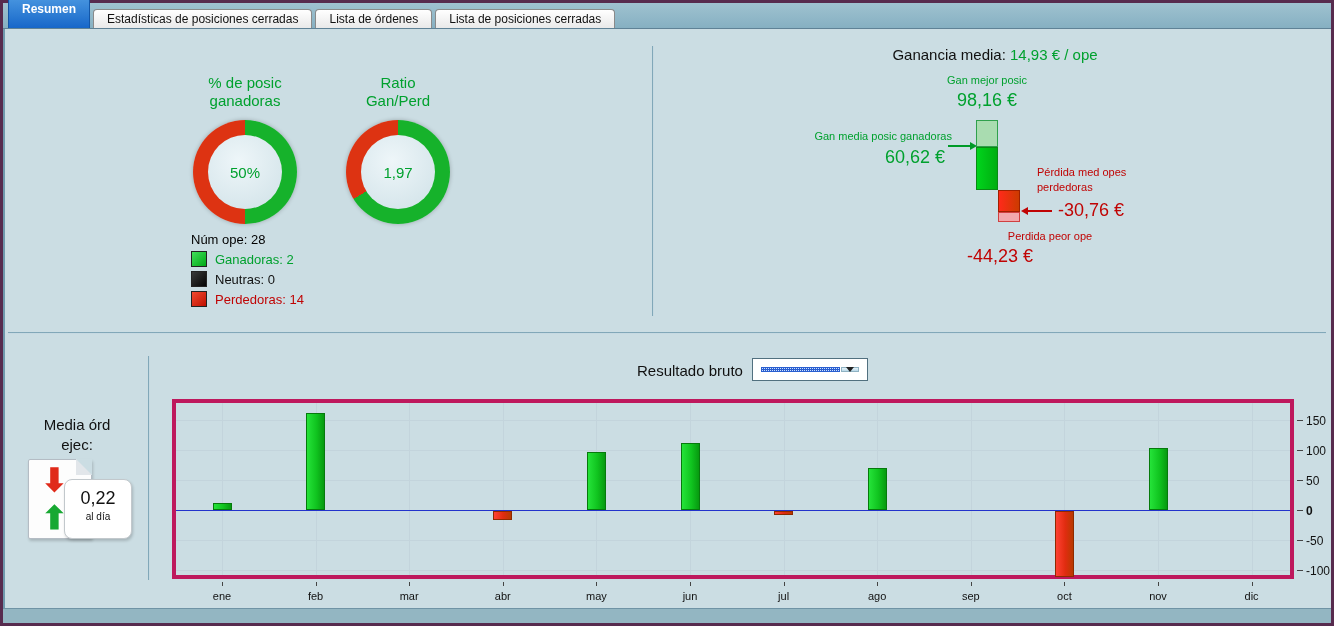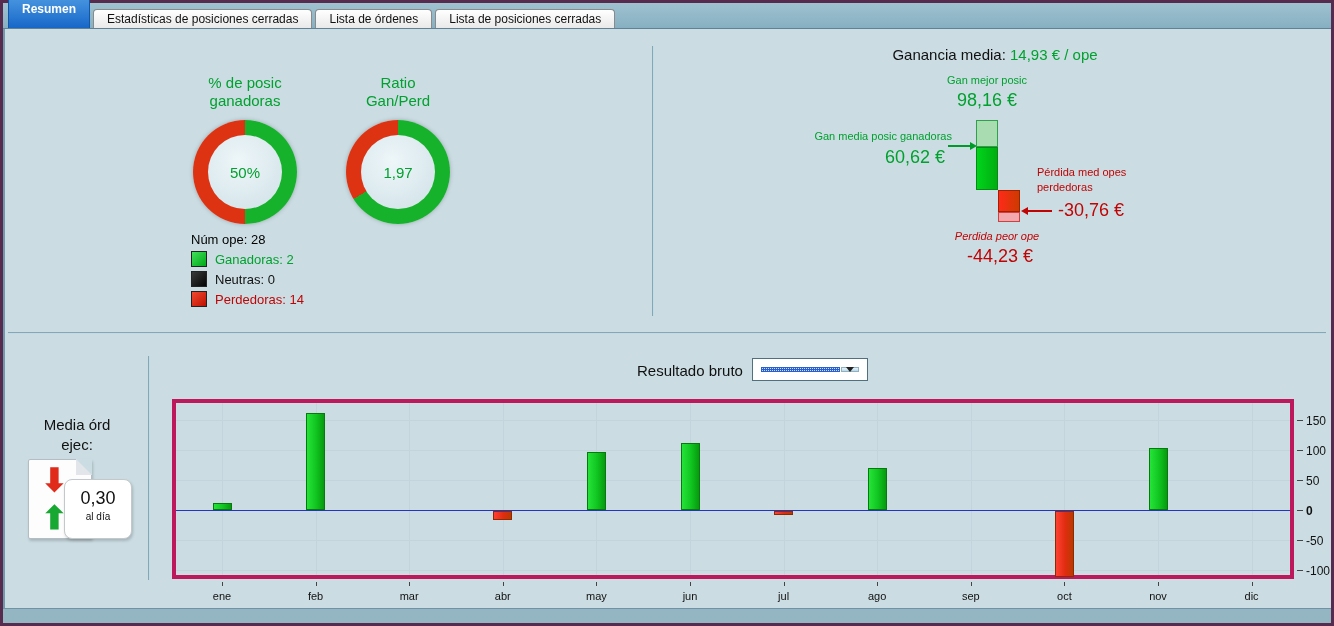--- a/index.html
+++ b/index.html
@@ -185,42 +185,42 @@
       <div class="wf-seg" style="left: 976px; top: 146.6px; width: 22px; height: 43.4px; background: linear-gradient(90deg, rgb(0, 212, 28), rgb(0, 174, 16)); border: 1px solid rgb(10, 138, 20);"></div>
       <div class="wf-seg" style="left: 998px; top: 190px; width: 22px; height: 22px; background: linear-gradient(90deg, rgb(255, 42, 26), rgb(204, 59, 0)); border: 1px solid rgb(160, 32, 0);"></div>
       <div class="wf-seg" style="left: 998px; top: 212px; width: 22px; height: 9.6px; background: rgb(242, 168, 172); border: 1px solid rgb(208, 64, 64);"></div>
     </div>
 
   <div class="small-lbl red" style="left:1037px;top:166px;">Pérdida med opes</div>
   <div class="small-lbl red" style="left:1037px;top:181px;">perdedoras</div>
   <div class="harrow left red-arrow" style="left:1028px;top:210px;width:24px;"></div>
   <div class="big-val red" style="left:1058px;top:200px;">-30,76 €</div>
 
-  <div class="small-lbl red" style="left:922px;top:230px;width:150px;text-align:center;font-style:italic;">Perdida peor ope</div>
+  <div class="small-lbl red" style="left:975px;top:230px;width:150px;text-align:center;">Perdida peor ope</div>
   <div class="big-val red" style="left:925px;top:246px;width:150px;text-align:center;">-44,23 €</div>
 
   <div class="abs" style="left:637px;top:362px;font-size:15px;color:#111;">Resultado bruto</div>
   <div class="dropdown" style="left:752px;top:358px;">
     <div class="dd-value">Mensual</div>
     <div class="dd-btn">
       <span class="dd-arrow"></span>
     </div>
   </div>
 
   <div class="media-label" style="left:22px;top:415px;">
     <div>Media órd</div>
     <div>ejec:</div>
   </div>
   <div class="page-icon">
     <div class="page-fold"></div>
     <div class="big-arrow" style="left:12px;top:4px;color:#e02a1a;">⬇</div>
     <div class="big-arrow" style="left:12px;top:42px;color:#17a832;">⬆</div>
   </div>
   <div class="value-box">
-    <div class="val">0,30</div>
+    <div class="val">0,22</div>
     <div class="unit">al día</div>
   </div>
 
   <div class="vdiv" style="left:148px;top:356px;height:224px;"></div>
 
   <div id="chart">
       <div class="grid-v" style="left: 46px;"></div>
       <div class="grid-v" style="left: 139.6px;"></div>
       <div class="grid-v" style="left: 233.2px;"></div>
       <div class="grid-v" style="left: 326.8px;"></div>

